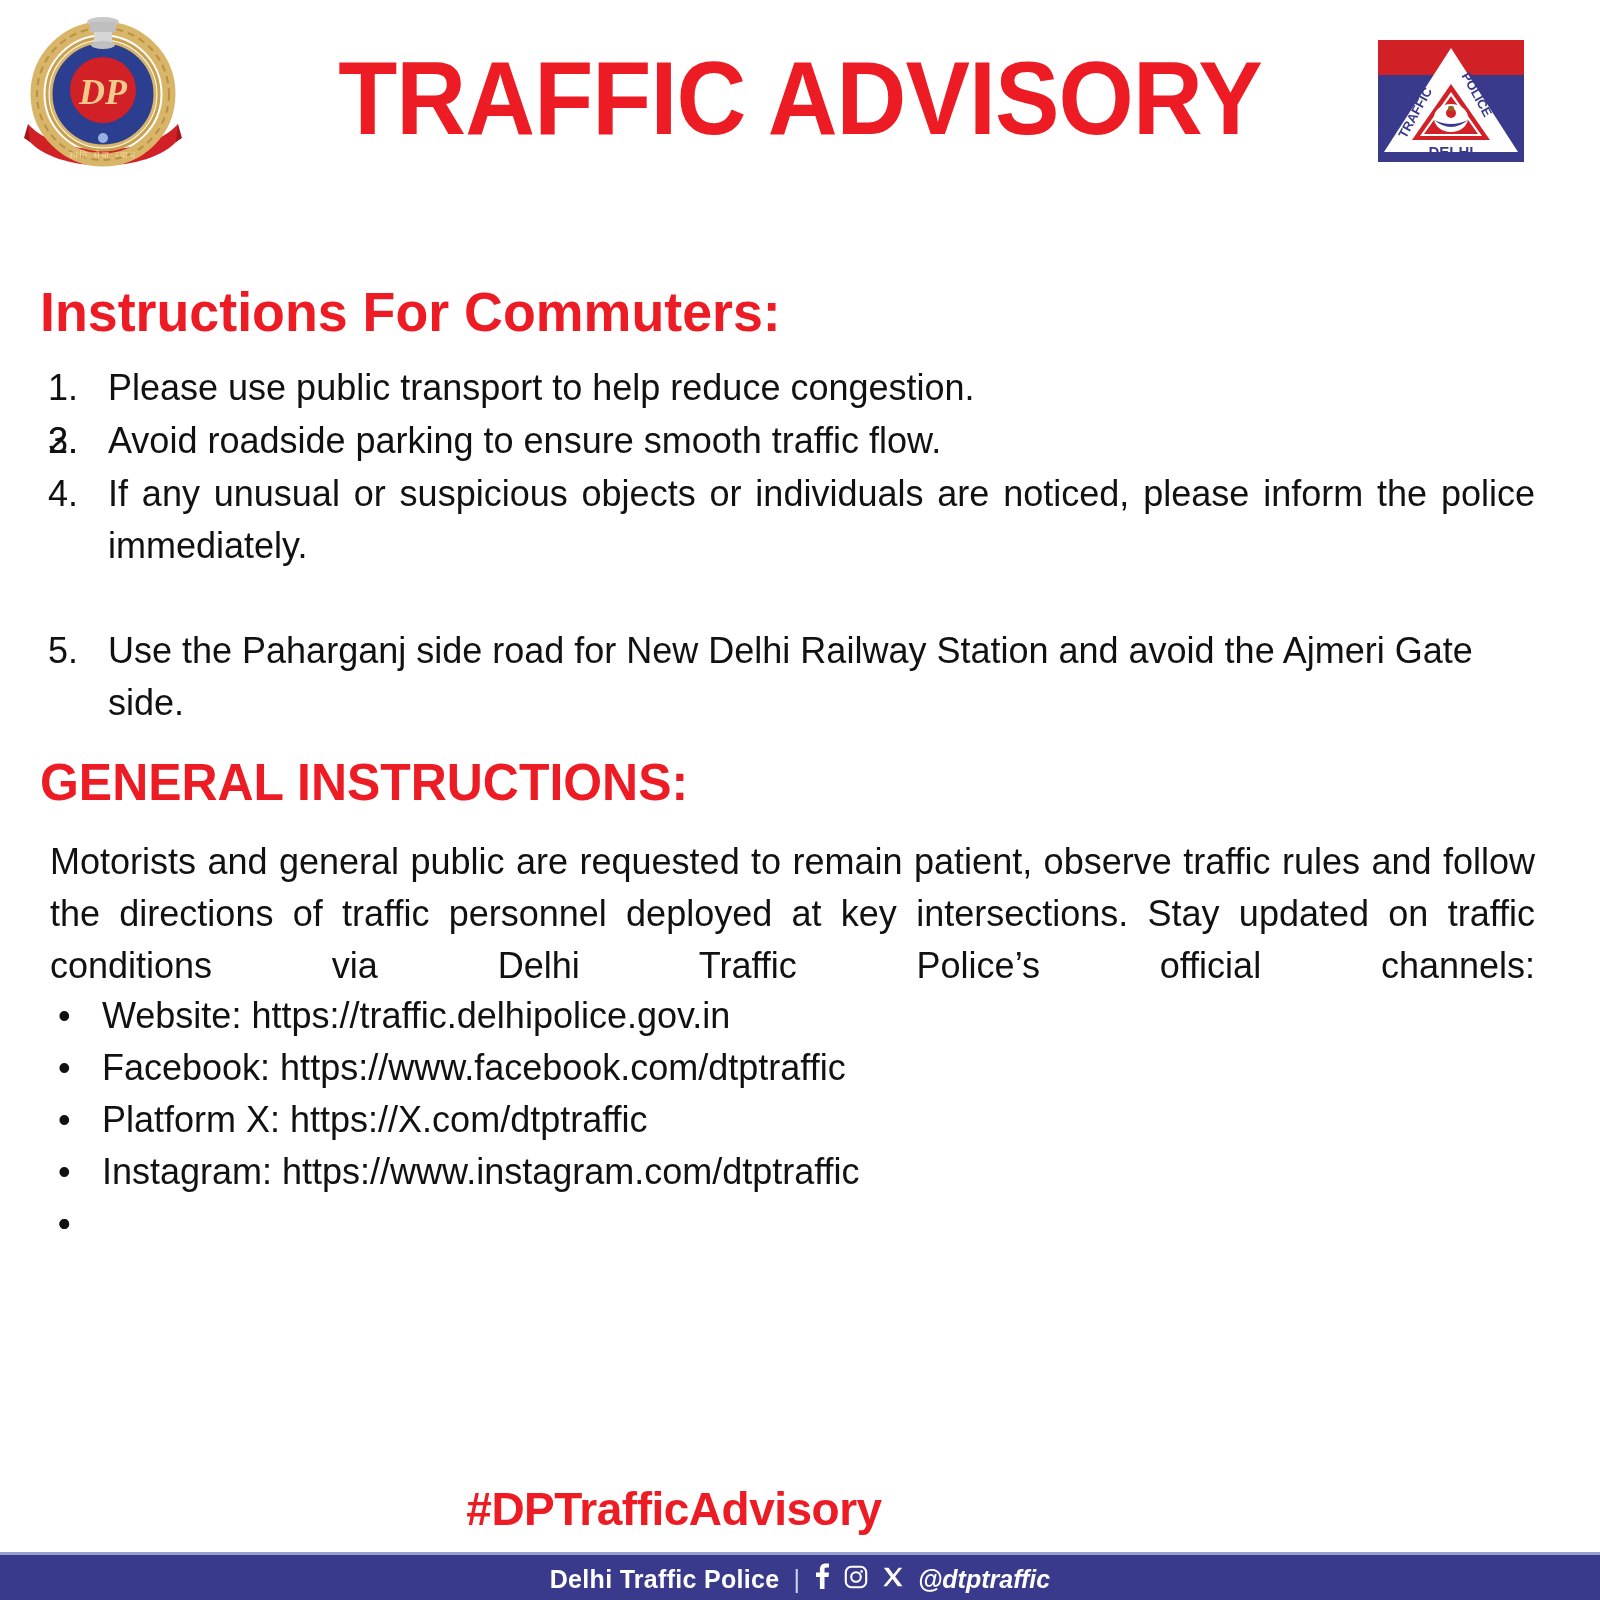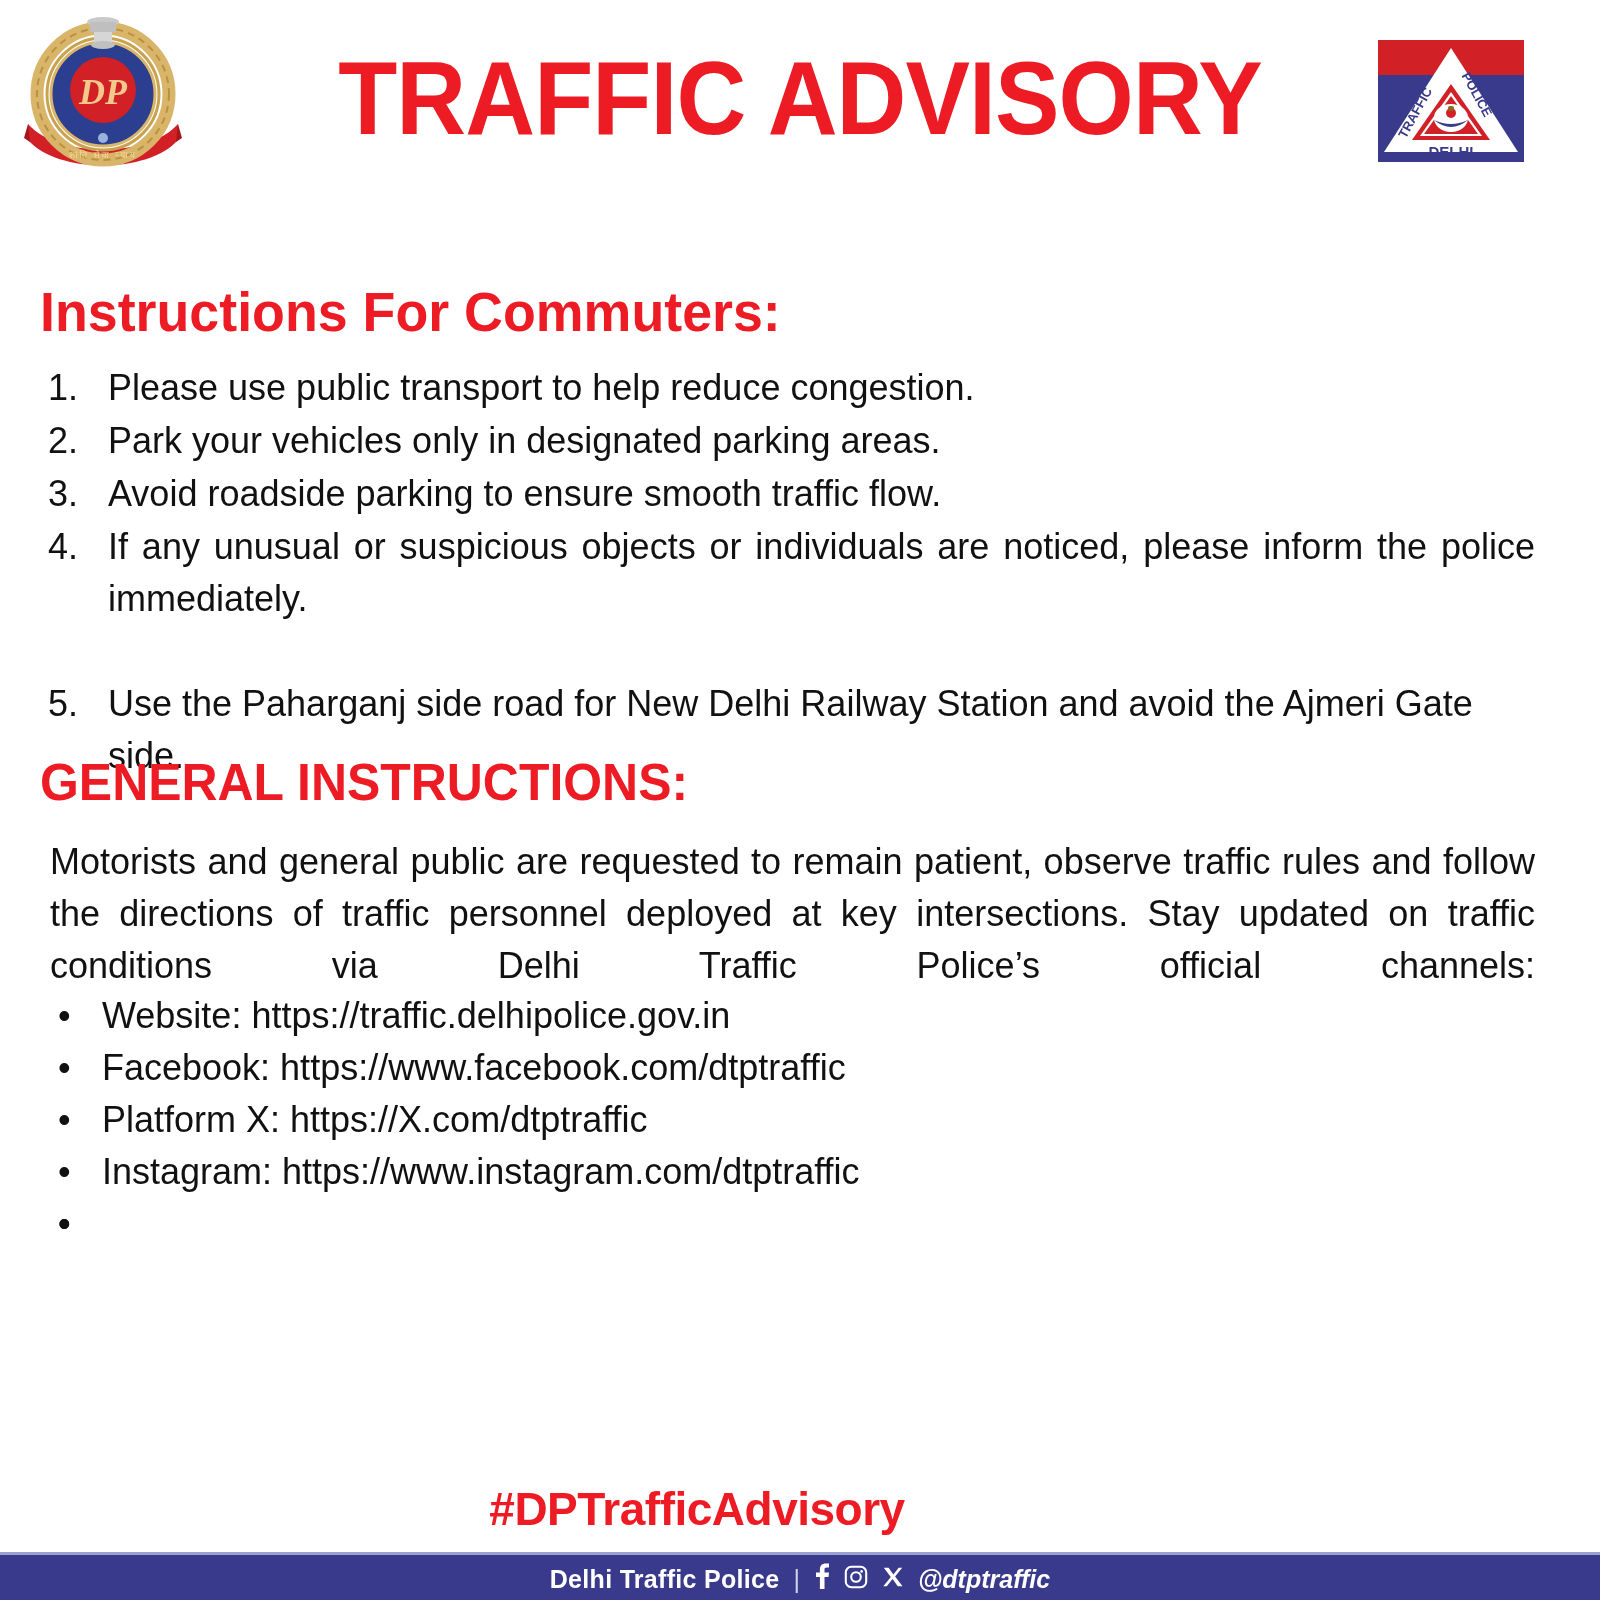--- a/index.html
+++ b/index.html
@@ -91,21 +91,20 @@
   }
 
   
   .hashtag{
     position:absolute;left:0;top:1482px;width:1348px;
     text-align:center;
     color:#ED1B24;
     font-weight:bold;
     font-size:46px;
     letter-spacing:-0.5px;
-    margin-left:23px;
   }
   .footer-bar{
     position:absolute;left:0;top:1552px;width:1600px;height:48px;
     background:#3A3A8C;
     border-top:3px solid #9aa0cf;
     display:flex;align-items:center;justify-content:center;
     gap:14px;
   }
   .footer-bar .ftxt{
     color:#ffffff;font-size:25px;font-weight:bold;letter-spacing:0.3px;text-align:right;
@@ -186,21 +185,20 @@
 
 <div class="sec-head" id="commuters-head">Instructions For Commuters:</div>
 
 <ol class="num-list">
   <li>
     <span class="num">1.</span>
     <span class="txt">Please use public transport to help reduce congestion.</span>
   </li>
   <li>
     <span class="num">2.</span>
-    <span class="txt">Park your vehicles only in designated parking areas.</span>
   </li>
   <li>
     <span class="num">3.</span>
     <span class="txt">Avoid roadside parking to ensure smooth traffic flow.</span>
   </li>
   <li class="justify">
     <span class="num">4.</span>
     <span class="txt">If any unusual or suspicious objects or individuals are noticed, please inform the police immediately.</span>
   </li>
   <li>

